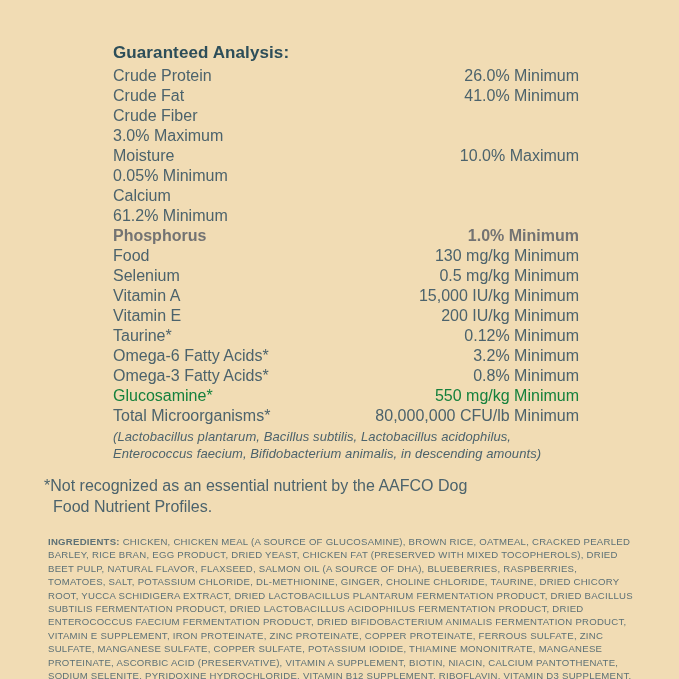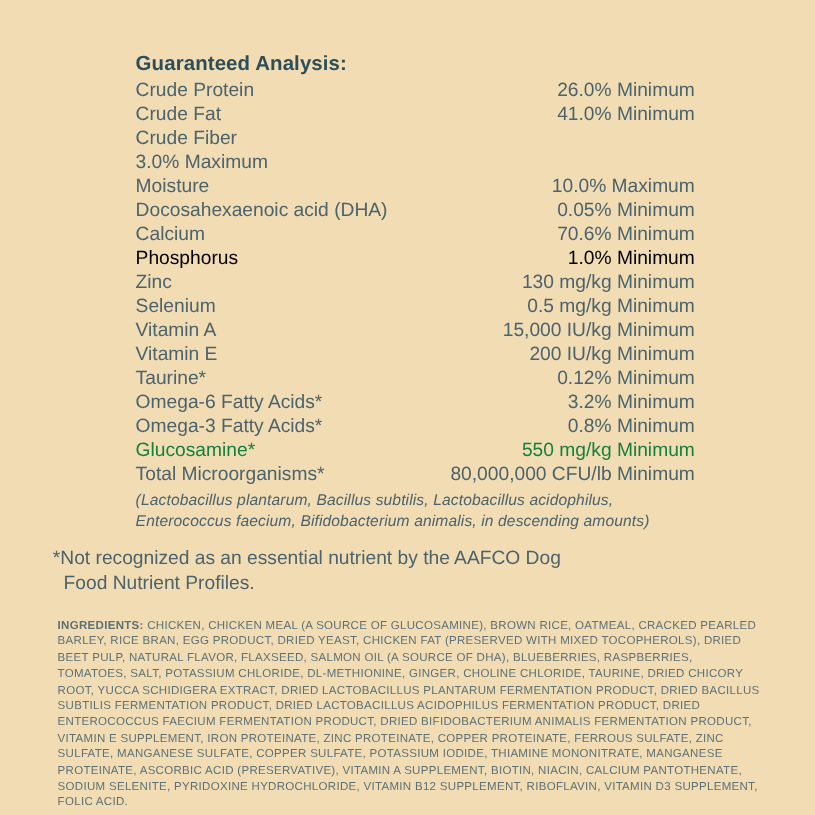--- a/index.html
+++ b/index.html
@@ -90,33 +90,32 @@
       </div>
       <div class="ga-row" style="color: rgb(76, 99, 108); flex-direction: column;">
         <span class="nutrient">Crude Fiber</span>
         <span class="amount">3.0% Maximum</span>
       </div>
       <div class="ga-row" style="color: rgb(76, 99, 108);">
         <span class="nutrient">Moisture</span>
         <span class="amount">10.0% Maximum</span>
       </div>
       <div class="ga-row" style="color: rgb(76, 99, 108);">
-        <span class="nutrient">Docosahexaenoic acid (DHA)</span>
         <span class="amount">0.05% Minimum</span>
       </div>
-      <div class="ga-row" style="color: rgb(76, 99, 108);">
+      <div class="ga-row" style="color: rgb(76, 99, 108); flex-direction: column;">
         <span class="nutrient">Calcium</span>
-        <span class="amount">70.6% Minimum</span>
+        <span class="amount">61.2% Minimum</span>
       </div>
-      <div class="ga-row" style="color: #000000;">
+      <div class="ga-row" style="color: #737373; font-weight: bold;">
         <span class="nutrient">Phosphorus</span>
         <span class="amount">1.0% Minimum</span>
       </div>
       <div class="ga-row" style="color: rgb(76, 99, 108);">
-        <span class="nutrient">Zinc</span>
+        <span class="nutrient">Food</span>
         <span class="amount">130 mg/kg Minimum</span>
       </div>
       <div class="ga-row" style="color: rgb(76, 99, 108);">
         <span class="nutrient">Selenium</span>
         <span class="amount">0.5 mg/kg Minimum</span>
       </div>
       <div class="ga-row" style="color: rgb(76, 99, 108);">
         <span class="nutrient">Vitamin A</span>
         <span class="amount">15,000 IU/kg Minimum</span>
       </div>

